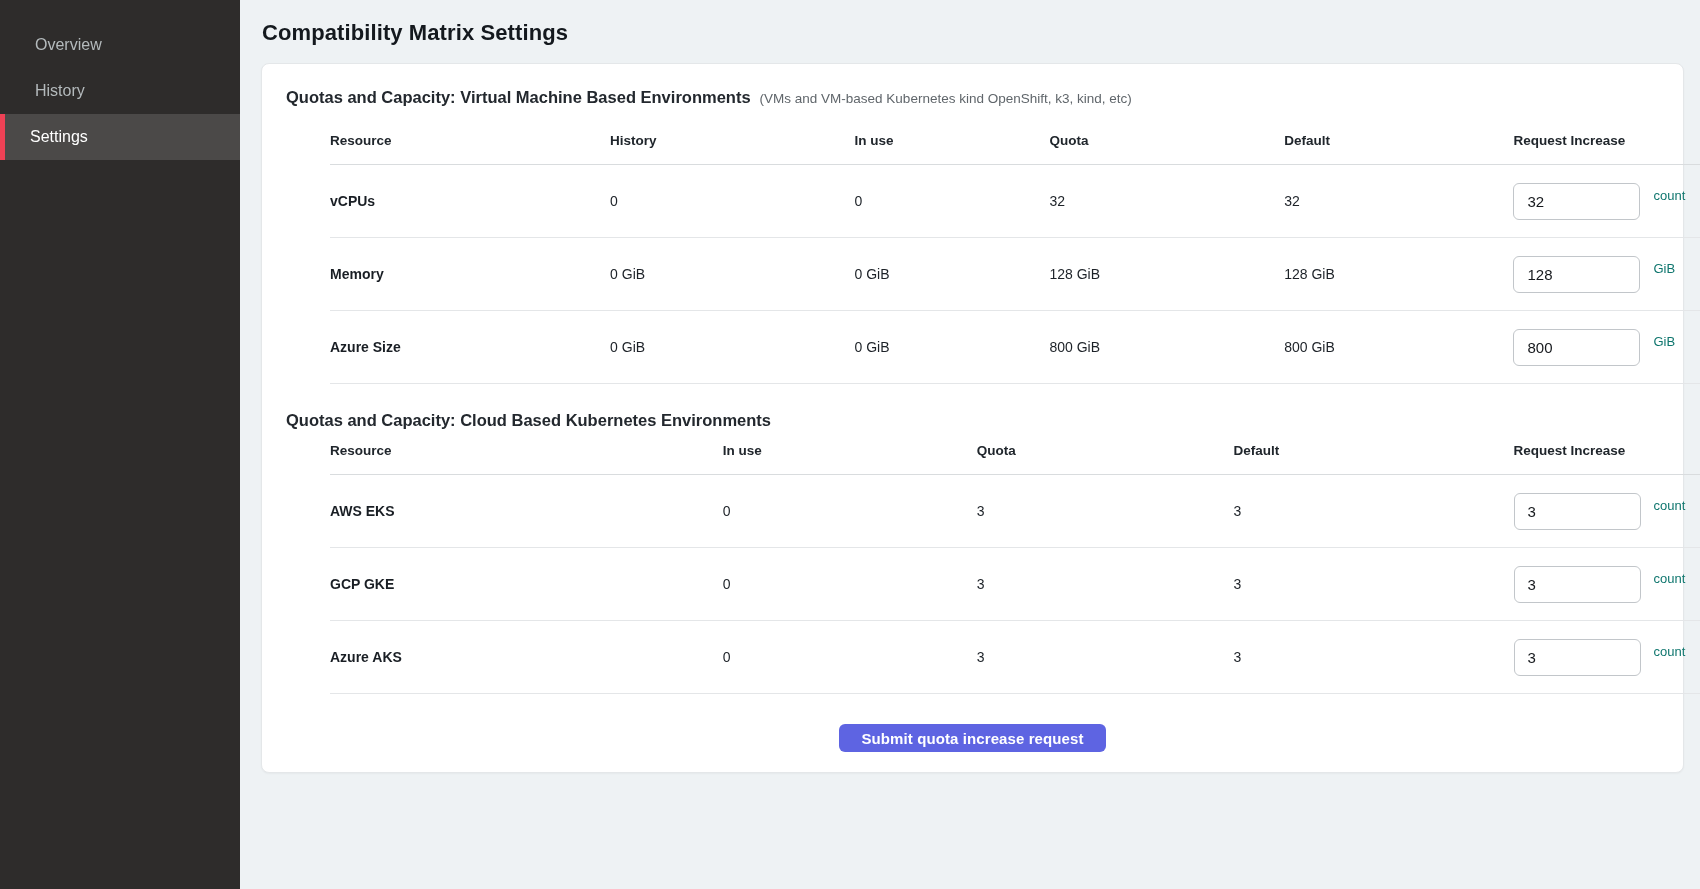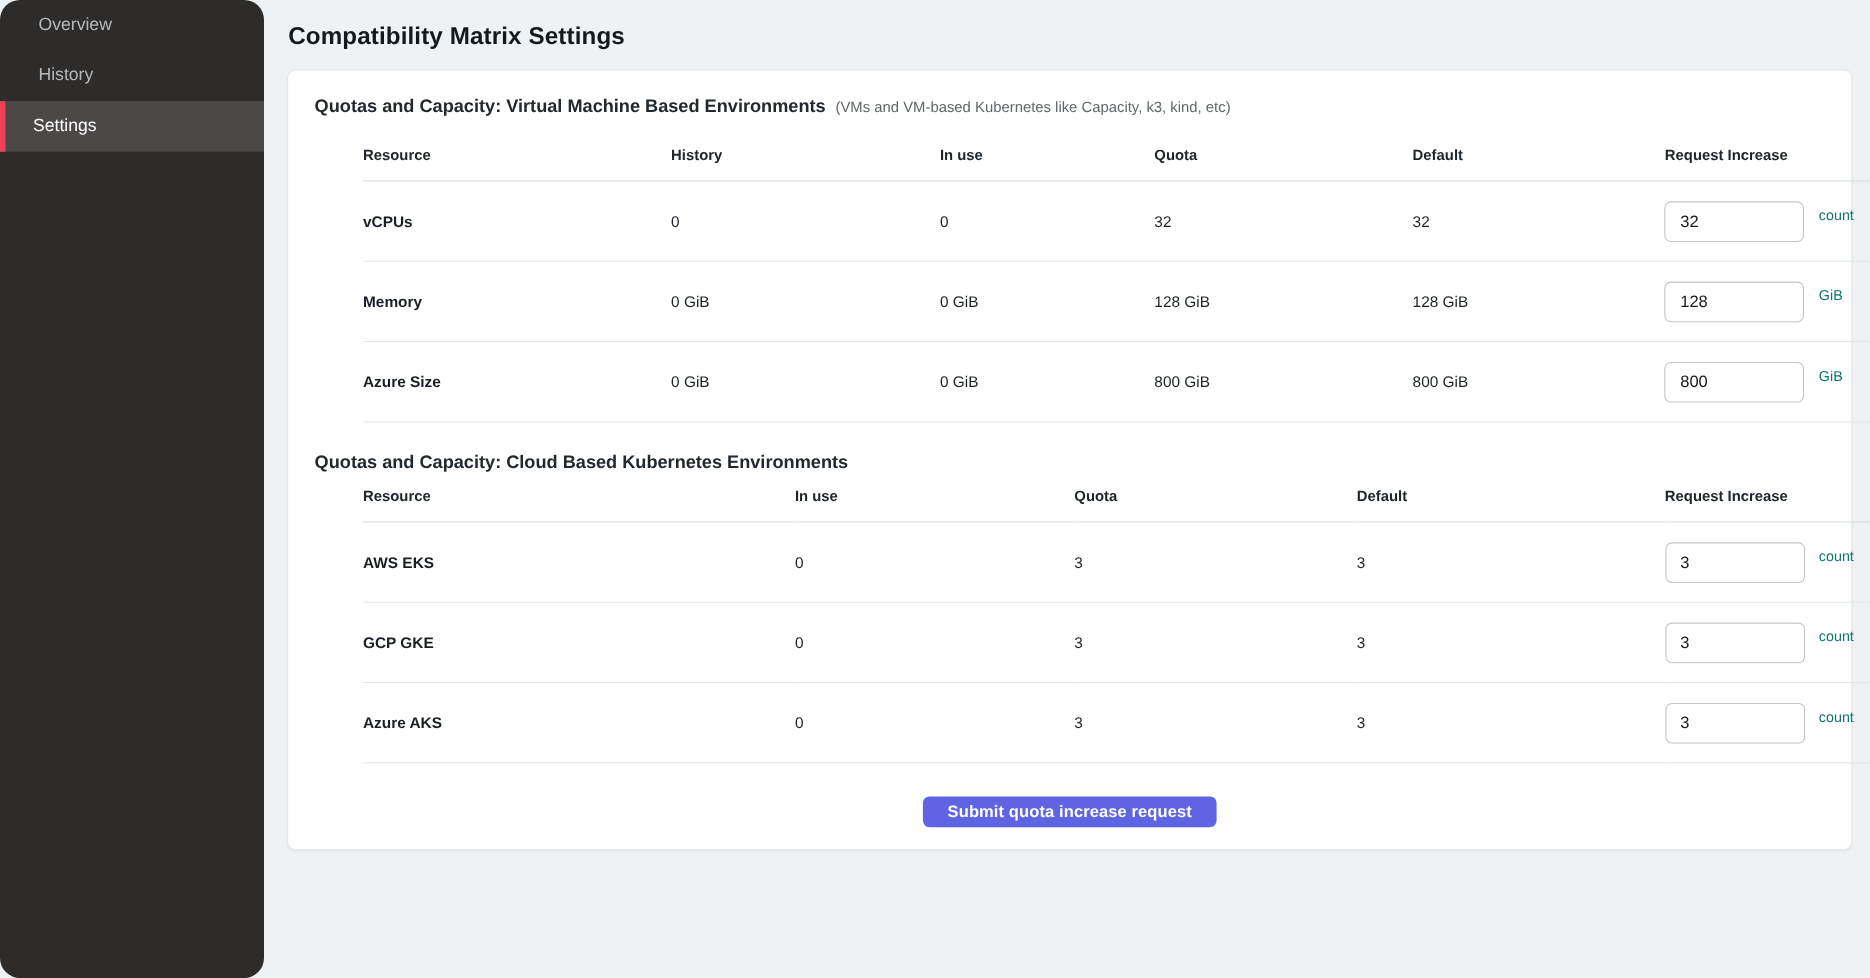--- a/index.html
+++ b/index.html
@@ -10,21 +10,21 @@
     display: flex;
     overflow: hidden;
     color: #1d2228;
   }
 
   
   .sidebar {
     width: 240px;
     flex: 0 0 240px;
     background: var(--sidebar-bg, #2e2c2b);
-    border-radius: 18px;
+    padding-top: 22px;
   }
   .nav-item {
     height: 46px;
     display: flex;
     align-items: center;
     padding-left: 30px;
     font-size: 16px;
     color: #b4babc;
     cursor: pointer;
     border-left: 5px solid transparent;
@@ -154,21 +154,21 @@
   </nav>
 </aside>
 
 <main class="main">
   <h1 class="page-title">Compatibility Matrix Settings</h1>
 
   <div class="card">
 
     <div class="section-heading">
       <h2>Quotas and Capacity: Virtual Machine Based Environments</h2>
-      <span class="subheading">(VMs and VM-based Kubernetes like Capacity, k3, kind, etc)</span>
+      <span class="subheading">(VMs and VM-based Kubernetes kind OpenShift, k3, kind, etc)</span>
     </div>
 
     <table class="vm">
       <colgroup>
         <col style="width:20.4%">
           <col style="width:17.8%">
           <col style="width:14.2%">
         <col style="width:17.1%">
           <col style="width:16.7%">
           <col style="width:13.8%">

